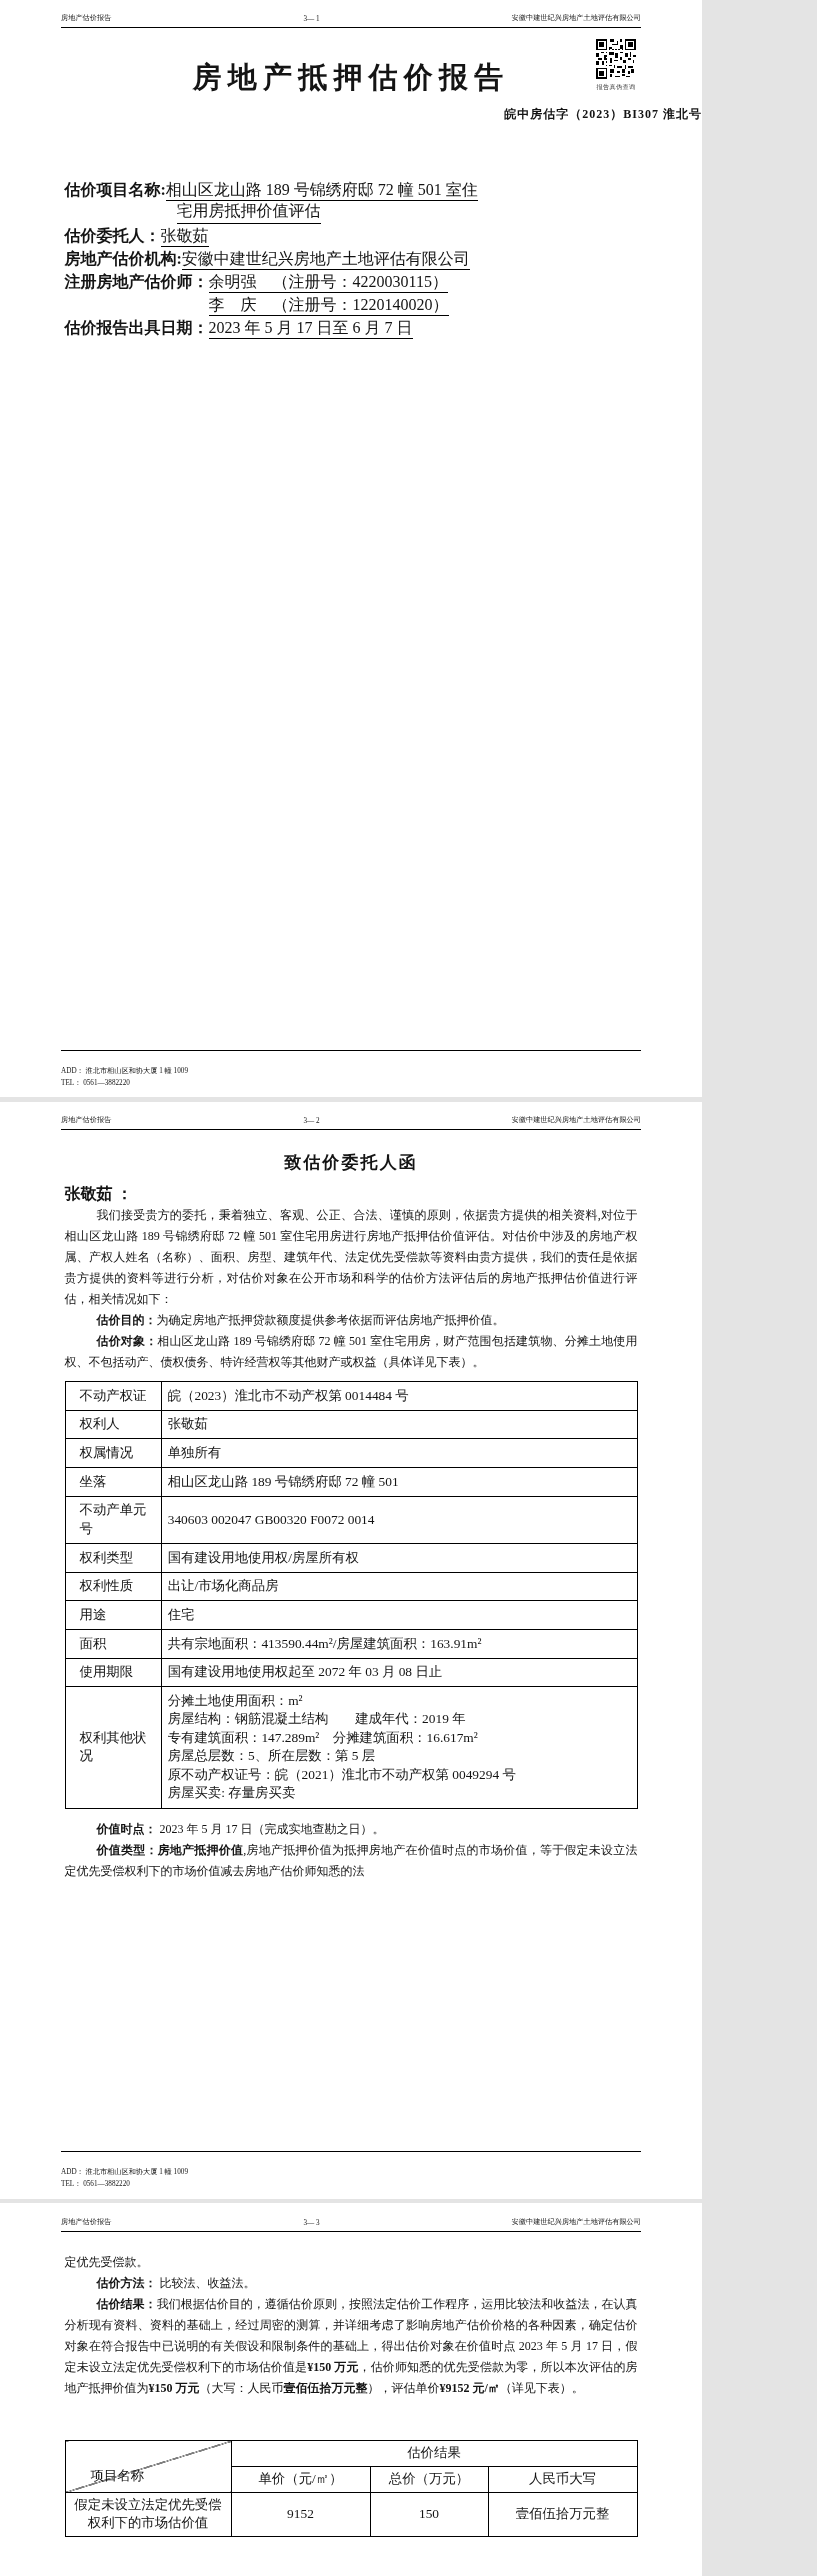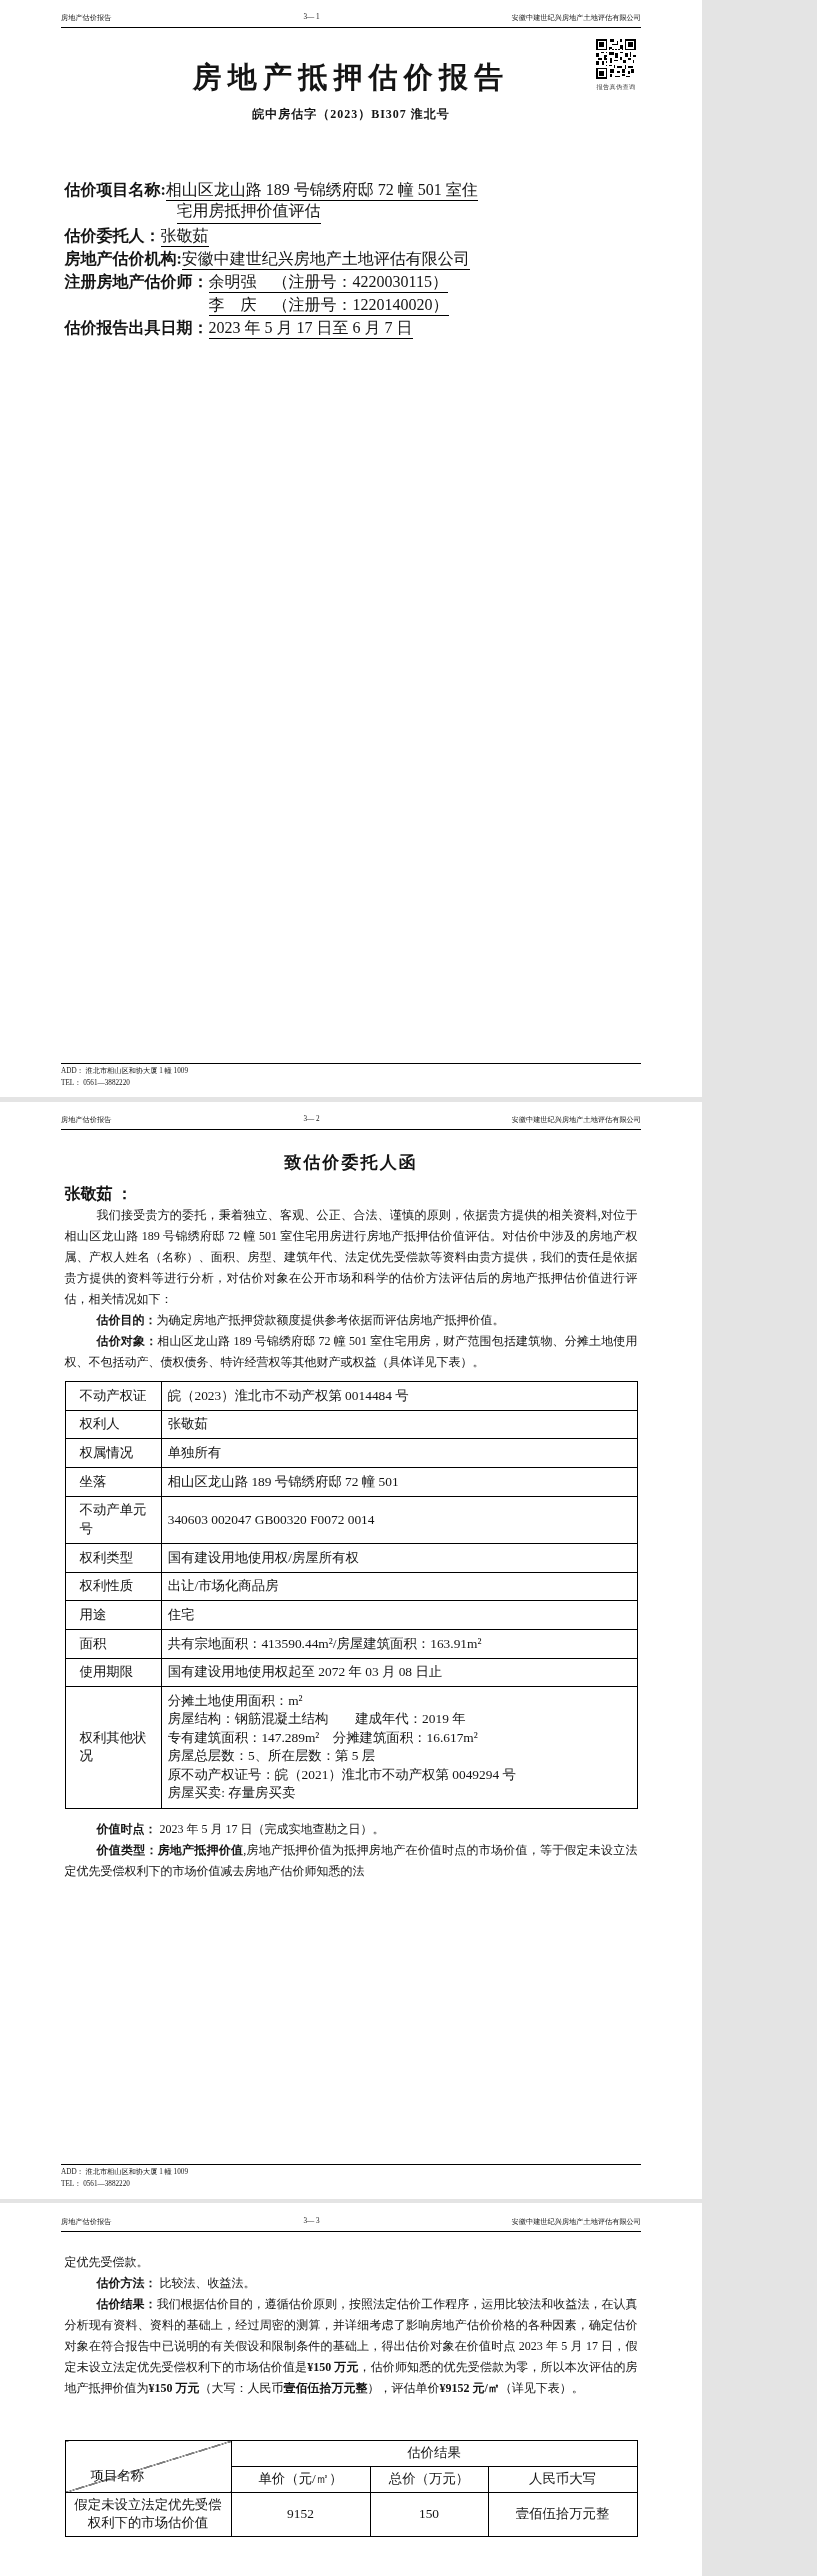--- a/index.html
+++ b/index.html
@@ -5,28 +5,28 @@
   :root{
     --canvas-bg:#e4e4e4; --page-bg:#ffffff; --text:#141414; --line:#000000;
   }
   *{box-sizing:border-box;}
   html,body{margin:0;padding:0;}
   body{width:818px;background:var(--canvas-bg);font-family:"Liberation Serif","DejaVu Serif",serif;color:var(--text);}
   p,h1,h2{margin:0;}
   .page{position:relative;width:702px;height:1097px;background:var(--page-bg);overflow:hidden;}
   .page + .page{margin-top:4.6px;}
 
-  .page-header{position:absolute;top:13.4px;left:61px;right:61px;display:flex;justify-content:space-between;align-items:flex-start;border-bottom:1px solid var(--line);padding-bottom:4.1px;font-size:7.2px;}
-  .page-footer{position:absolute;bottom:8.2px;left:61px;right:61px;border-top:0.5px solid var(--line);padding-top:1px;font-size:7.2px;line-height:12px;}
+  .page-header{position:absolute;top:13.4px;left:61px;right:61px;display:flex;justify-content:space-between;align-items:flex-end;border-bottom:1px solid var(--line);padding-bottom:4.1px;font-size:7.2px;}
+  .page-footer{position:absolute;bottom:8.2px;left:61px;right:61px;border-top:0.5px solid var(--line);padding-top:14px;font-size:7.2px;line-height:12px;}
 
   
   .qr-block{position:absolute;top:39px;right:64px;width:44px;text-align:center;}
   .qr-caption{font-size:6.2px;color:#3c3c3c;margin-top:1.5px;white-space:nowrap;letter-spacing:0.3px;}
   .p1-title{padding-top:60px;text-align:center;font-size:29px;font-weight:700;letter-spacing:6.2px;line-height:34px;}
-  .p1-docno{margin-top:12.4px;text-align:center;font-size:12px;font-weight:700;letter-spacing:1px;}
+  .p1-docno{margin-top:12.4px;text-align:right;font-size:12px;font-weight:700;letter-spacing:1px;}
   .fields{width:573px;margin:55px auto 0;font-size:16px;line-height:23px;}
   .fl{font-weight:700;}
   .uv{border-bottom:0.5px solid var(--line);padding-bottom:2px;}
   .cont-project{padding-left:112px;font-family:Liberation Mono, monospace;}
   .cont-appraiser{padding-left:144px;}
 
   
   .p2-title{padding-top:49px;text-align:center;font-size:17px;font-weight:700;letter-spacing:2.1px;line-height:24px;}
   .addressee{width:573px;margin:7.2px auto 0;font-size:16px;font-weight:700;line-height:23px;}
   .para{width:573px;margin:0 auto;font-size:12px;line-height:21px;text-align:justify;text-indent:32px;}

